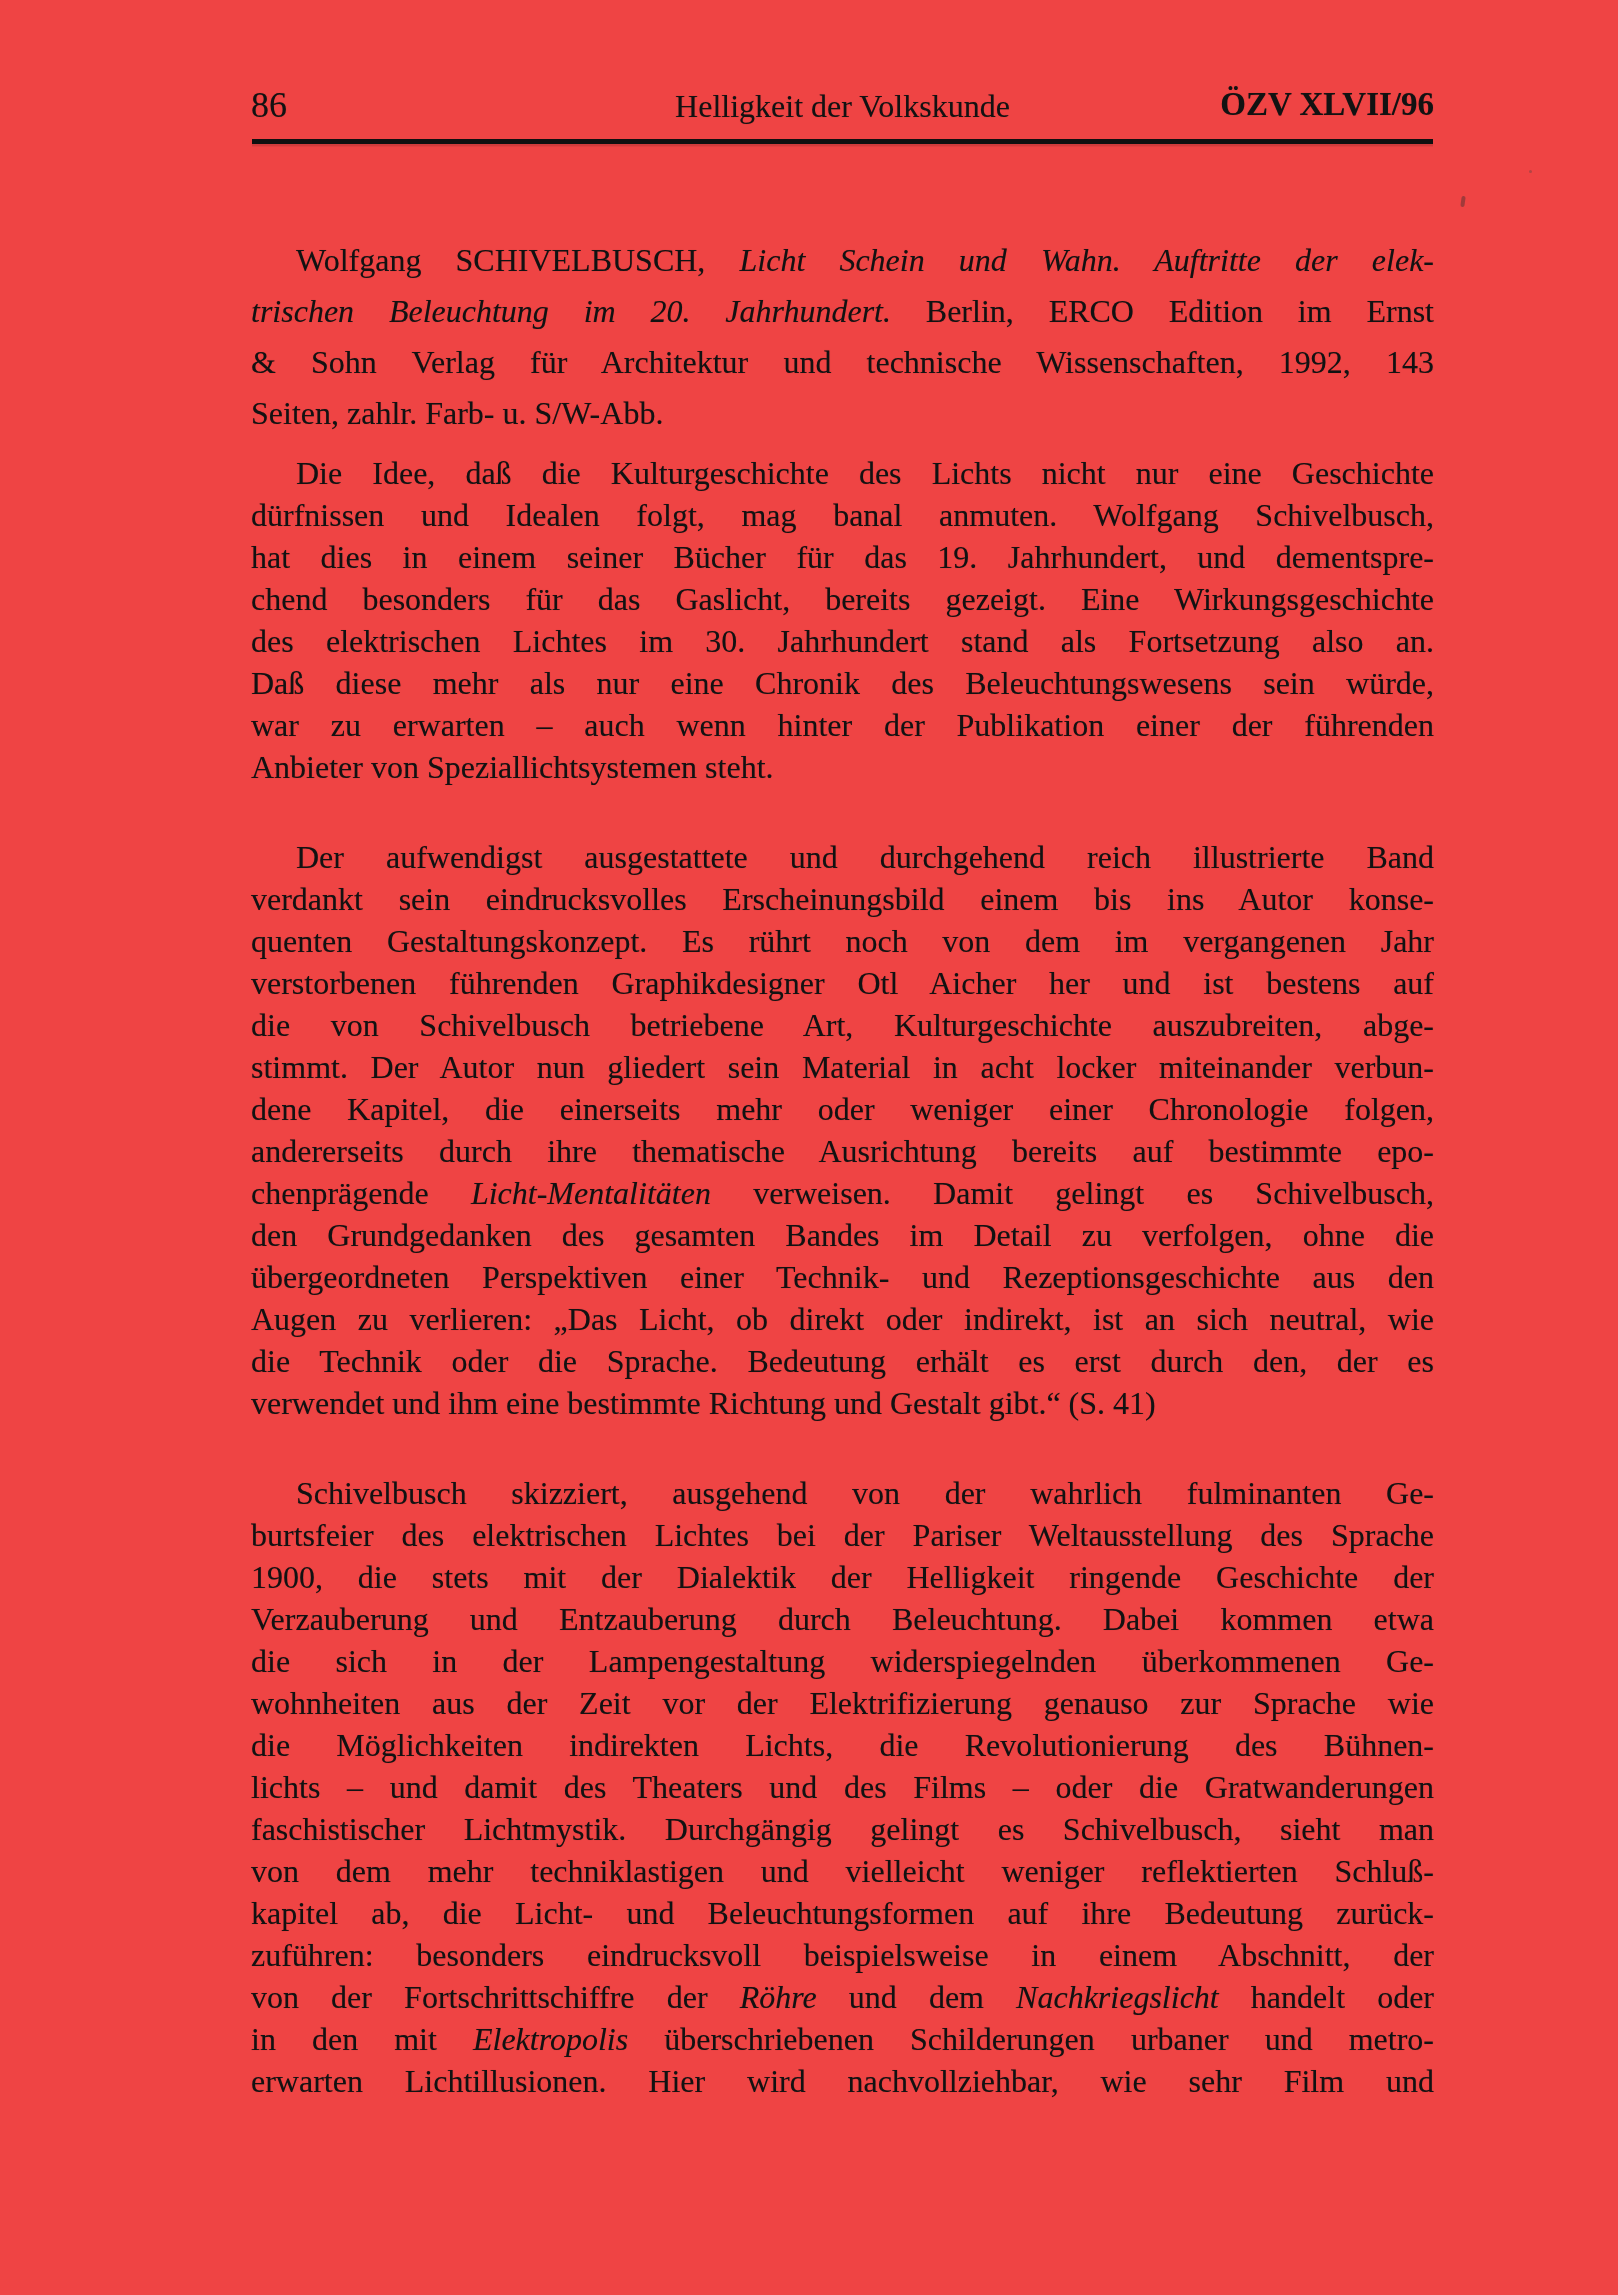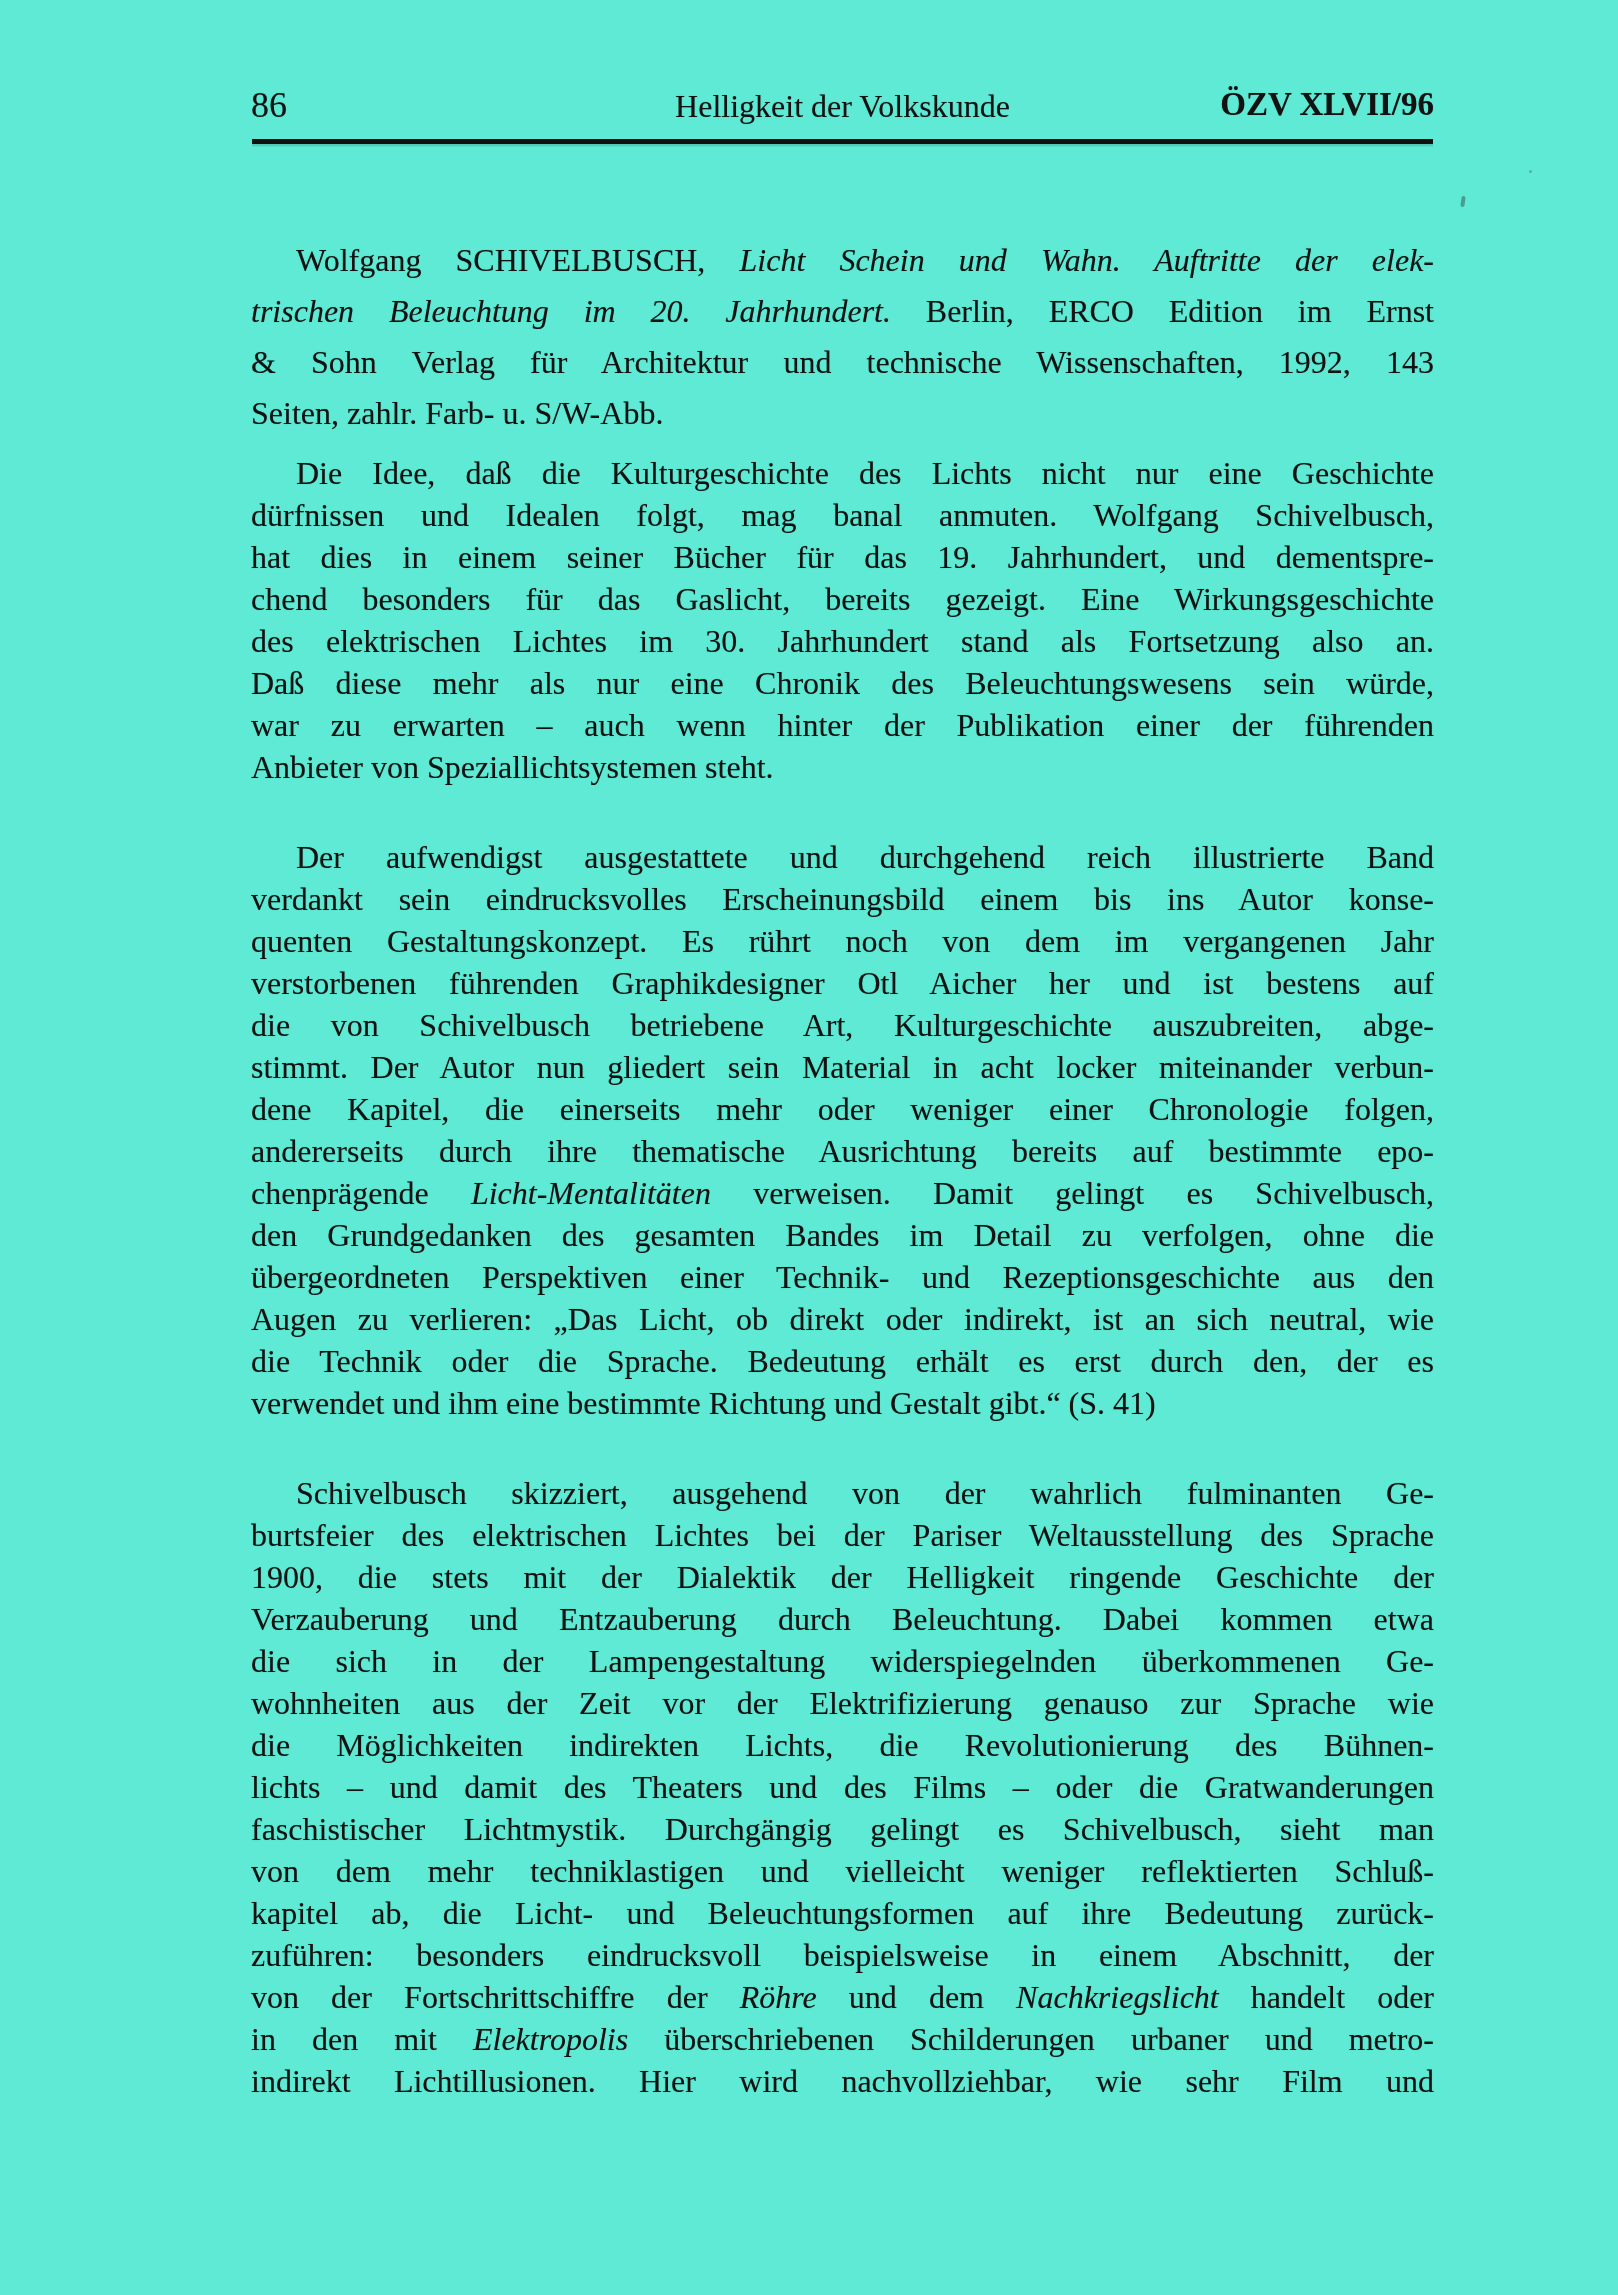--- a/index.html
+++ b/index.html
@@ -4,21 +4,21 @@
 <style>
   html, body {
     margin: 0;
     padding: 0;
     background: #ffffff;
   }
   .page {
     position: relative;
     width: 1618px;
     height: 2295px;
-    background: #5eead4;
+    background: #ef4444;
     overflow: hidden;
     font-family: "Liberation Serif", "DejaVu Serif", serif;
     color: #121212;
     text-shadow: 0 0 0.8px rgba(15,15,15,0.35);
   }
   .page-header {
     position: absolute;
     left: 251px;
     width: 1183px;
     top: 84px;
@@ -155,21 +155,21 @@
         <div class="line"><span>die sich in der Lampengestaltung widerspiegelnden überkommenen Ge-</span></div>
         <div class="line"><span>wohnheiten aus der Zeit vor der Elektrifizierung genauso zur Sprache wie</span></div>
         <div class="line"><span>die Möglichkeiten indirekten Lichts, die Revolutionierung des Bühnen-</span></div>
         <div class="line"><span>lichts – und damit des Theaters und des Films – oder die Gratwanderungen</span></div>
         <div class="line"><span>faschistischer Lichtmystik. Durchgängig gelingt es Schivelbusch, sieht man</span></div>
         <div class="line"><span>von dem mehr techniklastigen und vielleicht weniger reflektierten Schluß-</span></div>
         <div class="line"><span>kapitel ab, die Licht- und Beleuchtungsformen auf ihre Bedeutung zurück-</span></div>
         <div class="line"><span>zuführen: besonders eindrucksvoll beispielsweise in einem Abschnitt, der</span></div>
         <div class="line"><span>von der Fortschrittschiffre der </span><em>Röhre</em><span> und dem </span><em>Nachkriegslicht</em><span> handelt oder</span></div>
         <div class="line"><span>in den mit </span><em>Elektropolis</em><span> überschriebenen Schilderungen urbaner und metro-</span></div>
-        <div class="line"><span>indirekt Lichtillusionen. Hier wird nachvollziehbar, wie sehr Film und</span></div>
+        <div class="line"><span>erwarten Lichtillusionen. Hier wird nachvollziehbar, wie sehr Film und</span></div>
       </div>
   </section>
 
   <div class="speck-a"></div>
   <div class="speck-b"></div>
 
 </div>
 
 
 </body></html>

